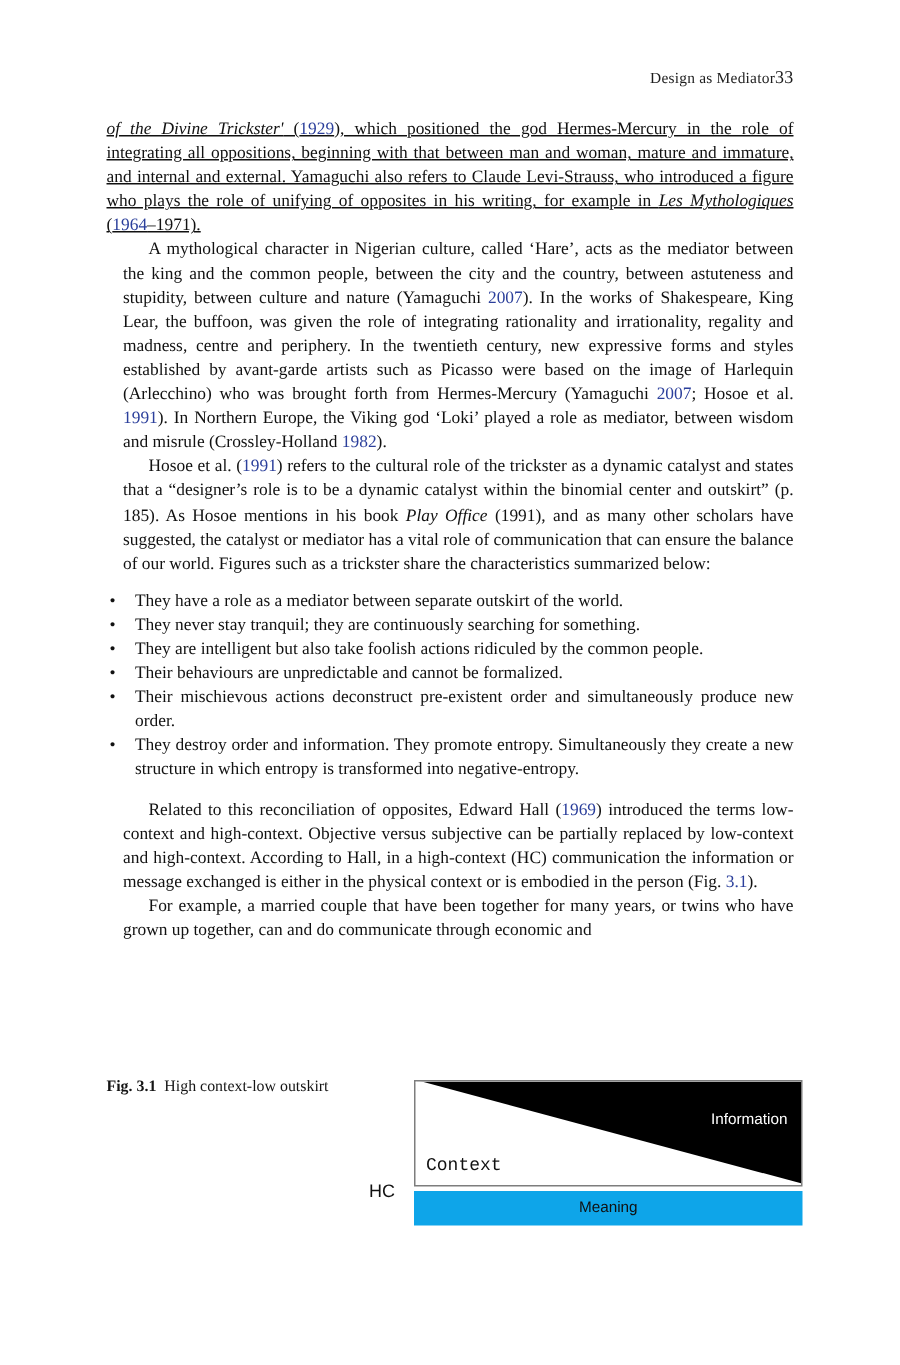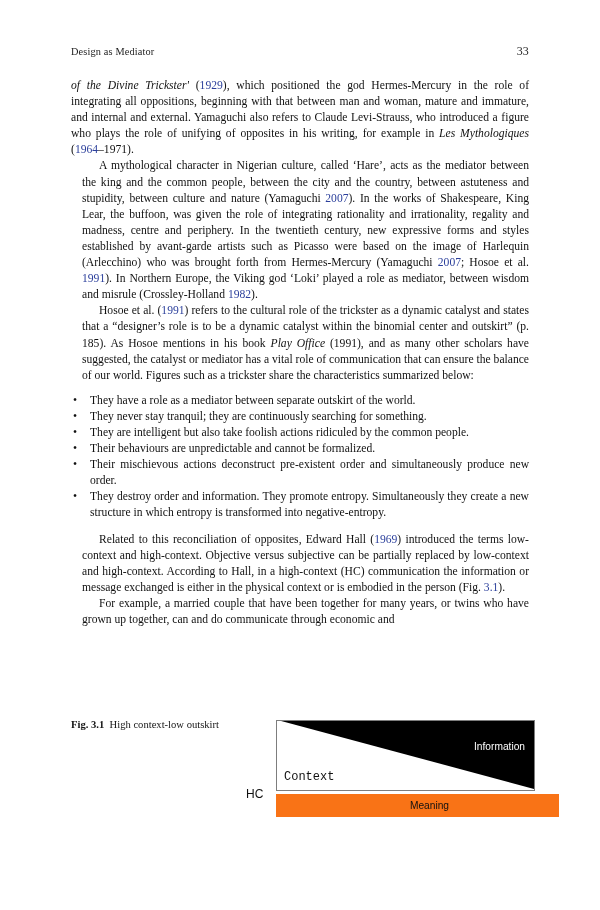--- a/index.html
+++ b/index.html
@@ -23,21 +23,21 @@
     height: 910px;
   }
 
   
   .running-head {
     position: absolute;
     left: 71px;
     top: 44px;
     width: 458px;
     display: flex;
-    justify-content: space-between;
+    justify-content: flex-end;
     align-items: baseline;
     font-size: 10.3px;
     letter-spacing: 0.15px;
     color: #1c1c1c;
   }
   .running-head .head-title {
     font-family: "Liberation Serif", "DejaVu Serif", serif;
   }
   .running-head .head-folio {
     font-size: 12px;
@@ -59,20 +59,21 @@
     color: #111111;
     -webkit-hyphens: none;
     hyphens: none;
   }
   p.para.indent {
     text-indent: 17px;
     margin-left: 11px;
   }
   p.para.noindent {
     text-indent: 0;
+    text-decoration: underline;
   }
   .cite {
     color: #2b3f9b;
   }
   .ital {
     font-style: italic;
   }
 
   
   ul.bullets {
@@ -188,25 +189,24 @@
     font-family: "Liberation Sans", "DejaVu Sans", sans-serif;
     font-size: 10.2px;
     color: #111111;
   }
   .fig-meaning-bar {
     position: absolute;
     left: 32px;
     top: 82px;
     width: 259px;
     height: 23px;
-    background: #f97316;
+    background: #0ea5e9;
     display: flex;
     align-items: center;
     justify-content: center;
-    padding-left: 24px;
   }
   .fig-meaning-bar span {
     font-family: "Liberation Sans", "DejaVu Sans", sans-serif;
     font-size: 10.2px;
     color: #111111;
   }
 </style>
 </head>
 <body>
 

